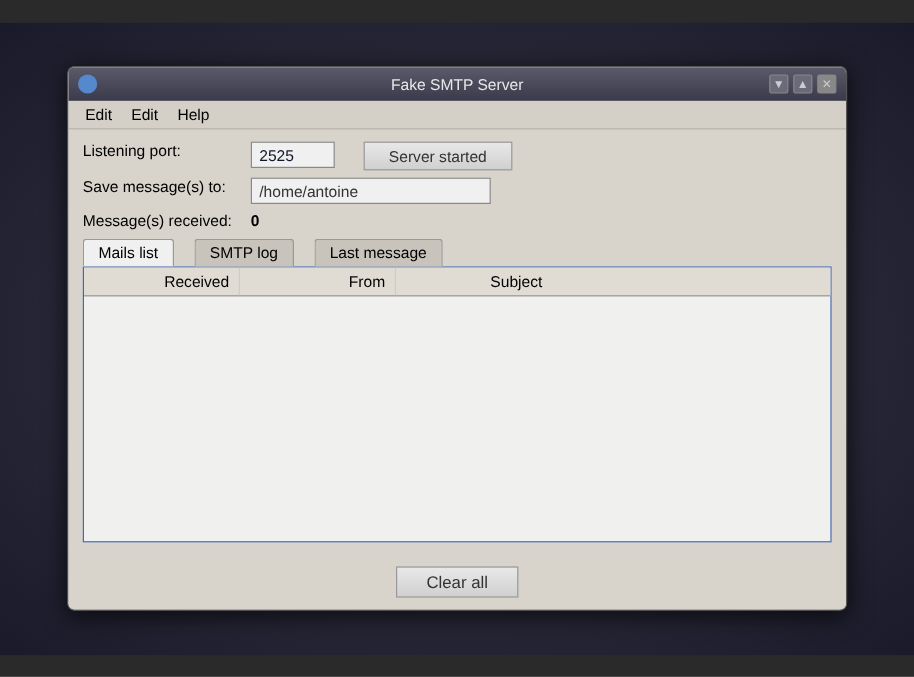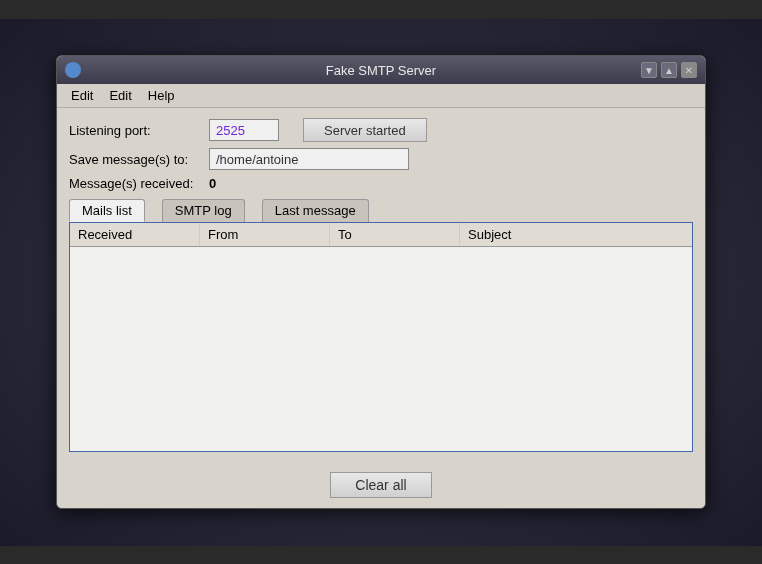--- a/index.html
+++ b/index.html
@@ -102,42 +102,42 @@
       font-size: 13px;
     }
 
     .content {
       background: #d8d4cc;
       padding: 10px 12px;
     }
 
     .form-row {
       display: flex;
-      align-items: center;
+      align-items: flex-start;
       margin-bottom: 6px;
     }
 
     .form-label {
       min-width: 140px;
       font-size: 13px;
       color: #000;
     }
 
     .form-input {
       border: 1px solid #888;
       background: #f0f0f0;
       padding: 2px 6px;
       font-size: 13px;
       height: 22px;
       color: #333;
     }
 
     .port-input {
       width: 70px;
-      color: #6d28d9;
+      color: #0f172a;
     }
 
     .save-input {
       width: 200px;
     }
 
     .server-btn {
       margin-left: 24px;
       padding: 2px 20px;
       background: linear-gradient(to bottom, #e8e8e8, #d0d0d0);
@@ -192,21 +192,21 @@
       grid-template-columns: 130px 130px 130px 1fr;
       background: #e0dcd4;
       border-bottom: 1px solid #999;
     }
 
     .table-col {
       padding: 4px 8px;
       font-size: 13px;
       color: #000;
       border-right: 1px solid #ccc;
-      text-align: left;
+      text-align: right;
     }
 
     .table-col:last-child {
       border-right: none;
     }
 
     .table-body {
       min-height: 200px;
     }
 
@@ -276,21 +276,20 @@
         <div class="tabs">
           <div class="tab active">Mails list</div>
           <div class="tab">SMTP log</div>
           <div class="tab">Last message</div>
         </div>
 
         <div class="table-container">
           <div class="table-header">
             <div class="table-col">Received</div>
             <div class="table-col">From</div>
-            <div class="table-col">To</div>
             <div class="table-col">Subject</div>
           </div>
           <div class="table-body"></div>
         </div>
       </div>
 
     </div>
 
     <div class="bottom-bar">
       <button class="clear-btn">Clear all</button>

